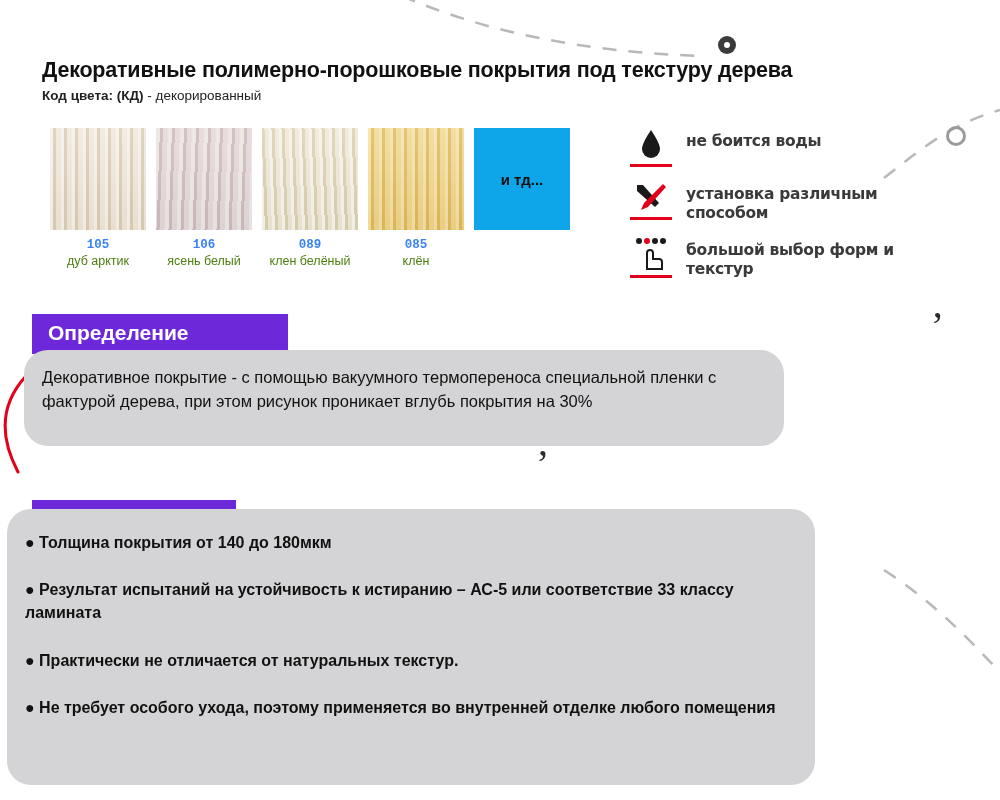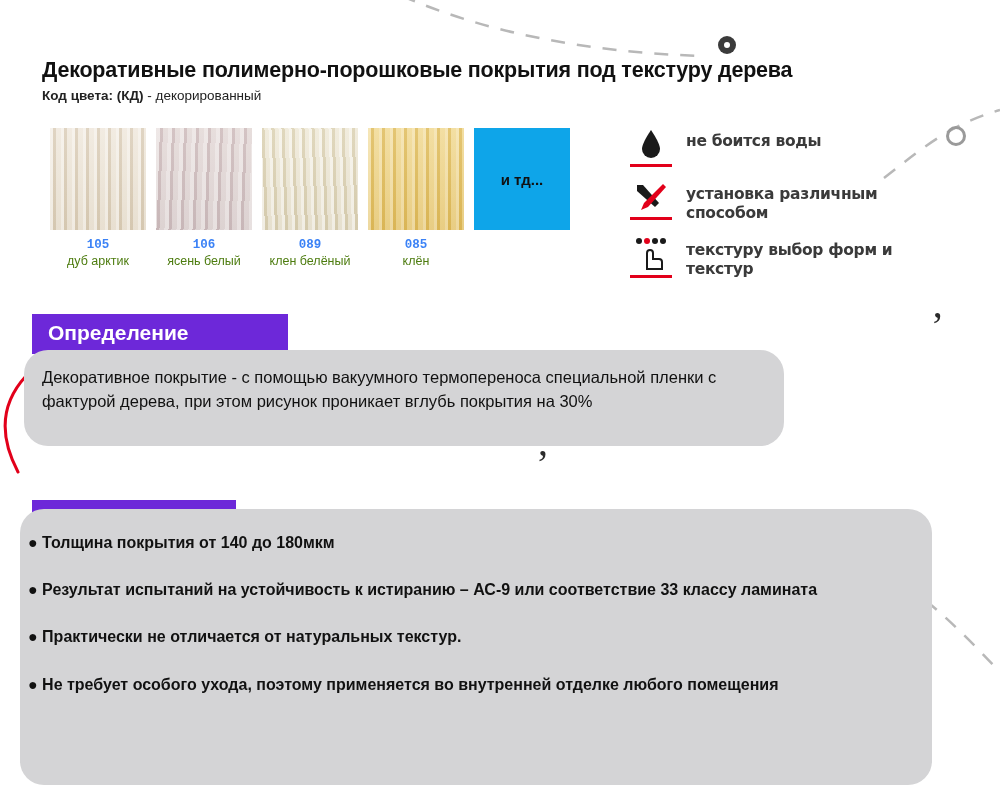--- a/index.html
+++ b/index.html
@@ -72,22 +72,22 @@
   }
   .sec-label-definition { left: 32px; top: 314px; width: 256px; }
   .sec-label-features { left: 32px; top: 500px; width: 204px; }
 
   .panel { position: absolute; background: #d4d4d6; color: #111; border-radius: 24px; }
   .panel-definition {
     left: 24px; top: 350px; width: 760px; height: 96px;
     padding: 16px 18px 0 18px; font-size: 16.5px; line-height: 1.45;
   }
   .panel-features {
-    left: 20px; top: 509px; width: 912px; height: 276px;
-    padding: 22px 18px 0 8px; font-size: 16px; line-height: 1.45;
+    left: 7px; top: 509px; width: 808px; height: 276px;
+    padding: 22px 18px 0 18px; font-size: 16px; line-height: 1.45;
   }
   .bullet { margin-bottom: 24px; font-weight: bold; }
   .bullet:last-child { margin-bottom: 0; }
 </style>
 </head>
 <body>
 
 <div class="page">
 
   <svg class="deco deco-dash-top" width="340" height="70">
@@ -187,29 +187,29 @@
       <div class="feature-icon">
         <svg width="40" height="34" viewBox="0 0 40 34">
           <circle cx="8" cy="4" r="3" fill="#1a1a1a"></circle>
           <circle cx="16" cy="4" r="3" fill="#e2001a"></circle>
           <circle cx="24" cy="4" r="3" fill="#1a1a1a"></circle>
           <circle cx="32" cy="4" r="3" fill="#1a1a1a"></circle>
           <path d="M16 32 L16 16 a3 3 0 0 1 6 0 L22 22 L28 22 a3 3 0 0 1 3 3 L31 32 z" fill="none" stroke="#1a1a1a" stroke-width="2"></path>
         </svg>
         <div class="icon-rule"></div>
       </div>
-      <div class="feature-text">текстуру выбор форм и текстур</div>
+      <div class="feature-text">большой выбор форм и текстур</div>
     </div>
 
   </div>
 
   <div class="sec-label sec-label-definition">Определение</div>
   <div class="panel panel-definition">Декоративное покрытие - с помощью вакуумного термопереноса специальной пленки с фактурой дерева, при этом рисунок проникает вглубь покрытия на 30%</div>
 
   <div class="sec-label sec-label-features">Особенности</div>
   <div class="panel panel-features">
     <div class="bullet">● Толщина покрытия от 140 до 180мкм</div>
-    <div class="bullet">● Результат испытаний на устойчивость к истиранию – АС-9 или соответствие 33 классу ламината</div>
+    <div class="bullet">● Результат испытаний на устойчивость к истиранию – АС-5 или соответствие 33 классу ламината</div>
     <div class="bullet">● Практически не отличается от натуральных текстур.</div>
     <div class="bullet">● Не требует особого ухода, поэтому применяется во внутренней отделке любого помещения</div>
   </div>
 
 </div>
 
 </body></html>

